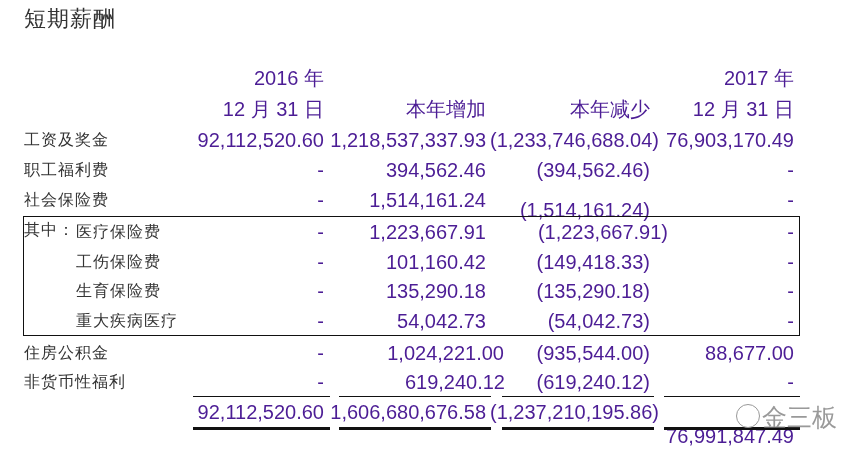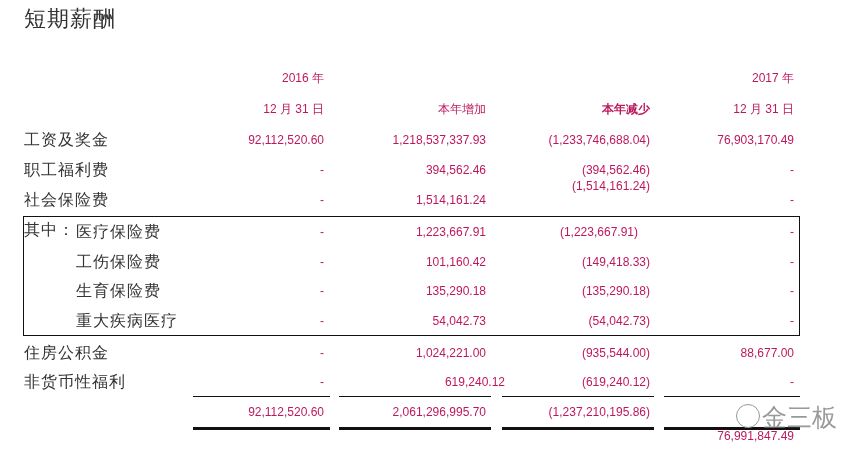--- a/index.html
+++ b/index.html
@@ -1,68 +1,68 @@
 <!DOCTYPE html>
 <html><head>
 <meta charset="utf-8">
 <style>
   html, body { margin:0; padding:0; background:#ffffff; }
   body { width:859px; height:453px; position:relative; overflow:hidden;
          font-family:"Liberation Sans","DejaVu Sans",sans-serif; color:#222; }
   .title { position:absolute; left:24px; top:4px; font-size:22px; color:#333;
            font-family:"DejaVu Serif","Liberation Serif",serif; letter-spacing:1px; }
-  .cell { position:absolute; font-size:12px; line-height:20px; white-space:nowrap; color:#be185d; }
+  .cell { position:absolute; font-size:20px; line-height:20px; white-space:nowrap; color:#4c1d95; }
   .r { text-align:right; }
   .label { position:absolute; left:24px; font-size:16px; line-height:20px; color:#333; letter-spacing:1px; }
   .sublabel { position:absolute; left:76px; font-size:16px; line-height:20px; color:#333; letter-spacing:1px; }
   .box2 { position:absolute; left:23px; top:216px; width:777px; height:120px;
           border:1px solid #111; box-sizing:border-box; }
   .line { position:absolute; background:#111; }
   .wm { position:absolute; left:736px; top:404px; font-size:25px; color:#888; opacity:0.85;
         font-family:"DejaVu Sans",sans-serif; }
   .wm-icon { position:absolute; left:726px; top:408px; width:22px; height:22px;
              border:1px solid #999; border-radius:50%; background:rgba(255,255,255,0.6); }
 </style>
 </head>
 <body>
 
 <div class="title">短期薪酬</div>
 
 <div class="cell r" style="left:200px;top:68px;width:124px;">2016 年</div>
 <div class="cell r" style="left:200px;top:99px;width:124px;">12 月 31 日</div>
 <div class="cell r" style="left:340px;top:99px;width:146px;">本年增加</div>
-<div class="cell r" style="left:500px;top:99px;width:150px;font-weight:bold;">本年减少</div>
+<div class="cell r" style="left:500px;top:99px;width:150px;">本年减少</div>
 <div class="cell r" style="left:670px;top:68px;width:124px;">2017 年</div>
 <div class="cell r" style="left:670px;top:99px;width:124px;">12 月 31 日</div>
 
 <div class="label" style="top:130px;">工资及奖金</div>
 <div class="cell r" style="left:180px;top:130px;width:144px;">92,112,520.60</div>
 <div class="cell r" style="left:330px;top:130px;width:156px;">1,218,537,337.93</div>
 <div class="cell r" style="left:490px;top:130px;width:160px;text-align:right;">(1,233,746,688.04)</div>
 <div class="cell r" style="left:660px;top:130px;width:134px;">76,903,170.49</div>
 
 <div class="label" style="top:160px;">职工福利费</div>
 <div class="cell r" style="left:180px;top:160px;width:144px;">-</div>
 <div class="cell r" style="left:330px;top:160px;width:156px;">394,562.46</div>
 <div class="cell r" style="left:490px;top:160px;width:160px;">(394,562.46)</div>
 <div class="cell r" style="left:660px;top:160px;width:134px;">-</div>
 
 <div class="label" style="top:190px;">社会保险费</div>
 <div class="cell r" style="left:180px;top:190px;width:144px;">-</div>
 <div class="cell r" style="left:330px;top:190px;width:156px;">1,514,161.24</div>
-<div class="cell r" style="left:490px;top:176px;width:160px;">(1,514,161.24)</div>
+<div class="cell r" style="left:490px;top:200px;width:160px;">(1,514,161.24)</div>
 <div class="cell r" style="left:660px;top:190px;width:134px;">-</div>
 
 <div class="box2"></div>
 
 <div class="label" style="top:220px;">其中：</div>
 <div class="sublabel" style="top:222px;">医疗保险费</div>
 <div class="cell r" style="left:180px;top:222px;width:144px;">-</div>
 <div class="cell r" style="left:330px;top:222px;width:156px;">1,223,667.91</div>
-<div class="cell r" style="left:478px;top:222px;width:160px;">(1,223,667.91)</div>
+<div class="cell r" style="left:508px;top:222px;width:160px;">(1,223,667.91)</div>
 <div class="cell r" style="left:660px;top:222px;width:134px;">-</div>
 
 <div class="sublabel" style="top:252px;">工伤保险费</div>
 <div class="cell r" style="left:180px;top:252px;width:144px;">-</div>
 <div class="cell r" style="left:330px;top:252px;width:156px;">101,160.42</div>
 <div class="cell r" style="left:490px;top:252px;width:160px;">(149,418.33)</div>
 <div class="cell r" style="left:660px;top:252px;width:134px;">-</div>
 
 <div class="sublabel" style="top:281px;">生育保险费</div>
 <div class="cell r" style="left:180px;top:281px;width:144px;">-</div>
@@ -71,37 +71,37 @@
 <div class="cell r" style="left:660px;top:281px;width:134px;">-</div>
 
 <div class="sublabel" style="top:311px;">重大疾病医疗</div>
 <div class="cell r" style="left:180px;top:311px;width:144px;">-</div>
 <div class="cell r" style="left:330px;top:311px;width:156px;">54,042.73</div>
 <div class="cell r" style="left:490px;top:311px;width:160px;">(54,042.73)</div>
 <div class="cell r" style="left:660px;top:311px;width:134px;">-</div>
 
 <div class="label" style="top:343px;">住房公积金</div>
 <div class="cell r" style="left:180px;top:343px;width:144px;">-</div>
-<div class="cell r" style="left:330px;top:343px;width:156px;">1,024,221.00</div>
+<div class="cell r" style="left:348px;top:343px;width:156px;">1,024,221.00</div>
 <div class="cell r" style="left:490px;top:343px;width:160px;">(935,544.00)</div>
 <div class="cell r" style="left:660px;top:343px;width:134px;">88,677.00</div>
 
 <div class="label" style="top:372px;">非货币性福利</div>
 <div class="cell r" style="left:180px;top:372px;width:144px;">-</div>
 <div class="cell r" style="left:349px;top:372px;width:156px;">619,240.12</div>
 <div class="cell r" style="left:490px;top:372px;width:160px;">(619,240.12)</div>
 <div class="cell r" style="left:660px;top:372px;width:134px;">-</div>
 
 <div class="line" style="left:193px;top:396px;width:137px;height:1px;"></div>
 <div class="line" style="left:339px;top:396px;width:152px;height:1px;"></div>
 <div class="line" style="left:502px;top:396px;width:152px;height:1px;"></div>
 <div class="line" style="left:664px;top:396px;width:136px;height:1px;"></div>
 
 <div class="cell r" style="left:180px;top:402px;width:144px;">92,112,520.60</div>
-<div class="cell r" style="left:330px;top:402px;width:156px;">2,061,296,995.70</div>
+<div class="cell r" style="left:330px;top:402px;width:156px;">1,606,680,676.58</div>
 <div class="cell r" style="left:490px;top:402px;width:160px;">(1,237,210,195.86)</div>
 <div class="cell r" style="left:660px;top:402px;width:134px;margin-top:24px;">76,991,847.49</div>
 
 <div class="line" style="left:193px;top:427px;width:137px;height:3px;"></div>
 <div class="line" style="left:339px;top:427px;width:152px;height:3px;"></div>
 <div class="line" style="left:502px;top:427px;width:152px;height:3px;"></div>
 <div class="line" style="left:664px;top:427px;width:136px;height:3px;"></div>
 
 <div style="position:absolute;left:740px;top:400px;width:62px;height:26px;background:rgba(255,255,255,0.75);"></div>
 <div class="wm-icon" style="left:736px;top:404px;"></div>

